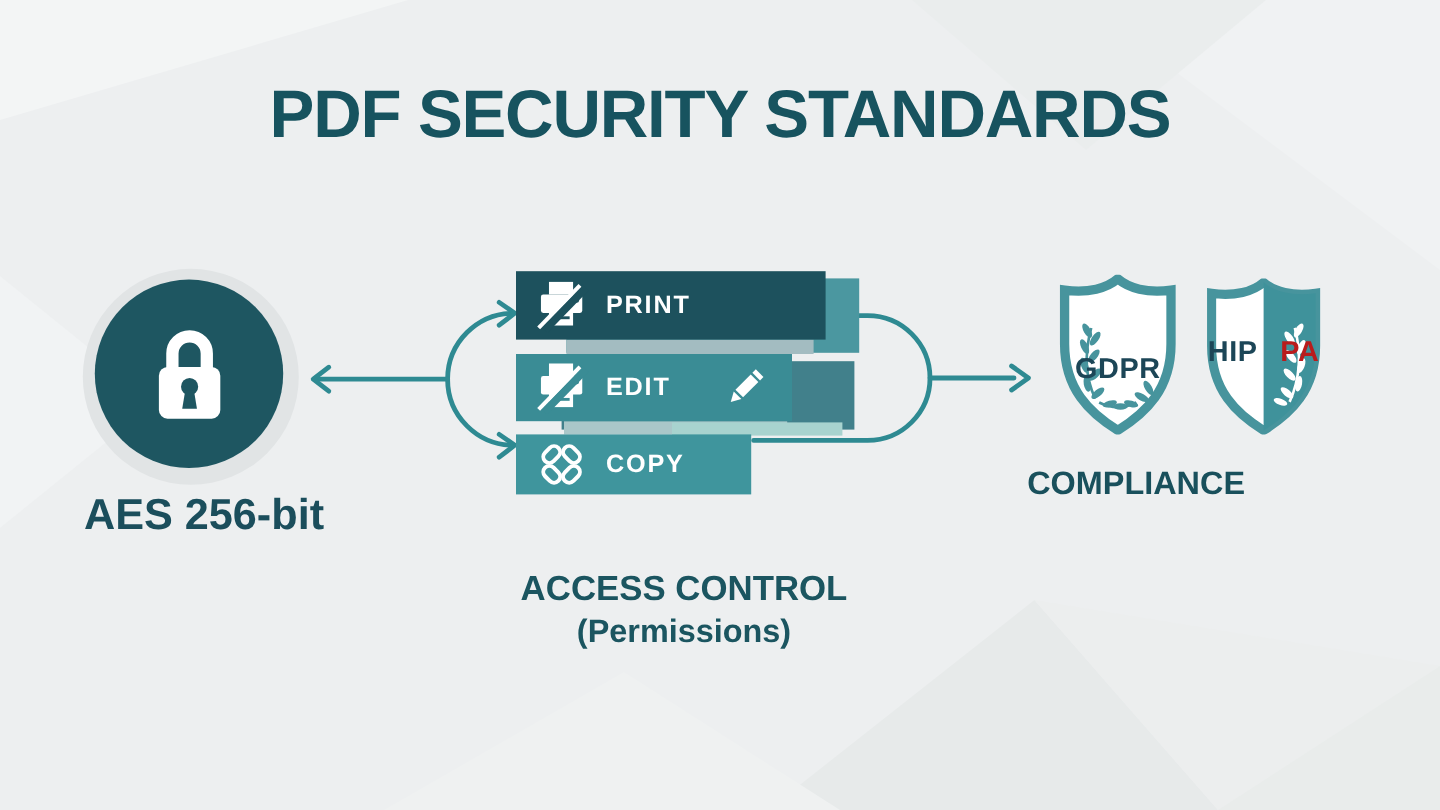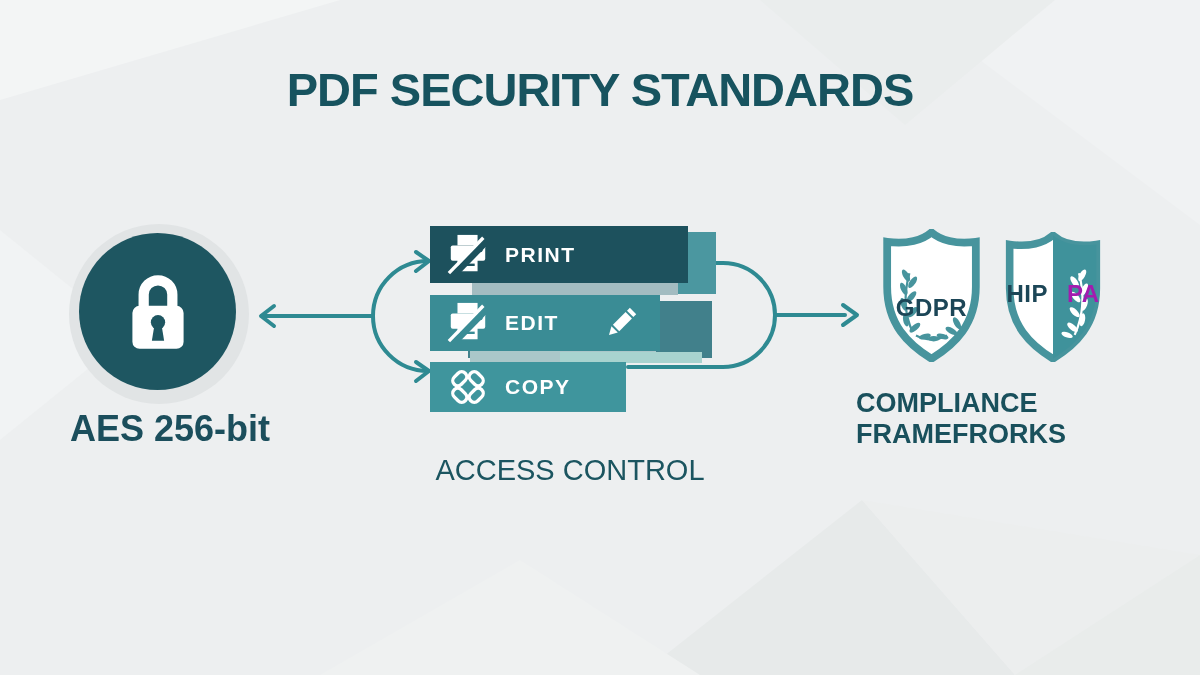--- a/index.html
+++ b/index.html
@@ -8,21 +8,21 @@
   .canvas {
     position: relative; width: 1200px; height: 675px;
     background: #edeff0; overflow: hidden;
   }
   .bg-facets { position: absolute; inset: 0; z-index: 0; }
 
   
   .title {
     position: absolute; left: 0; top: 62px; width: 1200px;
     text-align: center; z-index: 3;
-    font-size: 47px; font-weight: bold; letter-spacing: -1px;
+    font-size: 56px; font-weight: bold; letter-spacing: -1px;
     color: #17535f;
   }
 
   
   .lock-shadow-circle {
     position: absolute; left: 69px; top: 224px; width: 180px; height: 180px;
     border-radius: 50%; background: #e1e4e5; z-index: 1;
   }
   .lock-circle {
     position: absolute; left: 79px; top: 233px; width: 157px; height: 157px;
@@ -50,40 +50,40 @@
   .edit-pencil { margin-left: 42px; }
 
   
   .arrows { position: absolute; inset: 0; z-index: 2; }
 
   
   .access-caption {
     position: absolute; left: 410px; top: 454px; width: 320px;
     text-align: center; color: #1b5560; z-index: 3;
   }
-  .access-caption .line1 { font-size: 29px; font-weight: normal; letter-spacing: 0px; }
+  .access-caption .line1 { font-size: 29px; font-weight: bold; letter-spacing: 0px; margin-top: 21px; }
   .access-caption .line2 { font-size: 27px; font-weight: bold; margin-top: 3px; }
   .compliance-caption {
     position: absolute; left: 856px; top: 388px; width: 262px;
     text-align: left; color: #19505c; z-index: 3; line-height: 31px;
   }
   .compliance-caption .line { font-size: 27px; font-weight: bold; }
 
   
   .shield { position: absolute; z-index: 3; }
   .shield-gdpr { left: 872px; top: 229px; width: 119px; height: 133px; }
   .shield-hippa { left: 994px; top: 232px; width: 118px; height: 130px; }
   .shield-label {
     position: absolute; z-index: 4; display: flex; justify-content: center;
     font-weight: bold; font-size: 24px; letter-spacing: 0.5px;
   }
   .gdpr-label { left: 872px; top: 278px; width: 119px; color: #1c4657; margin-top: 16px; }
   .hippa-label { left: 994px; top: 280px; width: 118px; gap: 19px; }
   .hippa-label .part-left { color: #1c4657; }
-  .hippa-label .part-right { color: #a21caf; }
+  .hippa-label .part-right { color: #b91c1c; }
 </style>
 </head>
 <body>
 
 <div class="canvas">
 
   <svg class="bg-facets" width="1200" height="675" viewBox="0 0 1200 675">
     <polygon points="0,100 340,0 0,0" fill="#f3f5f5"></polygon>
     <polygon points="0,230 130,335 0,440" fill="#f1f3f4"></polygon>
     <polygon points="900,0 1200,0 1200,225" fill="#f0f2f3"></polygon>
@@ -164,20 +164,21 @@
       <rect x="-8.5" y="-5.5" width="17" height="11" rx="5.5" transform="translate(15,15) rotate(-45)"></rect>
       <rect x="-8.5" y="-5.5" width="17" height="11" rx="5.5" transform="translate(33,15) rotate(45)"></rect>
       <rect x="-8.5" y="-5.5" width="17" height="11" rx="5.5" transform="translate(15,33) rotate(45)"></rect>
       <rect x="-8.5" y="-5.5" width="17" height="11" rx="5.5" transform="translate(33,33) rotate(-45)"></rect>
     </svg>
     <span class="bar-label">COPY</span>
   </div>
 
   <div class="access-caption">
     <div class="line1">ACCESS CONTROL</div>
+    <div class="line2">(Permissions)</div>
   </div>
 
   <svg class="shield shield-gdpr" viewBox="0 0 100 120">
     <path d="M50 3 C58 10 72 14 90 11.5 L90 52 C90 86 71 104 50 117 C29 104 10 86 10 52 L10 11.5 C28 14 42 10 50 3 Z" fill="#ffffff" stroke="#47949d" stroke-width="7"></path>
     <g fill="#47949d" stroke="none">
       <path d="M33 93 Q22 70 30 40" fill="none" stroke="#47949d" stroke-width="2"></path>
       <ellipse cx="27" cy="42" rx="2.6" ry="6" transform="rotate(-30 27 42)"></ellipse>
       <ellipse cx="33" cy="48" rx="2.6" ry="6" transform="rotate(35 33 48)"></ellipse>
       <ellipse cx="25" cy="54" rx="2.6" ry="6" transform="rotate(-25 25 54)"></ellipse>
       <ellipse cx="32" cy="61" rx="2.6" ry="6" transform="rotate(40 32 61)"></ellipse>
@@ -213,16 +214,15 @@
       <ellipse cx="63" cy="95" rx="2.4" ry="5.5" transform="rotate(-70 63 95)"></ellipse>
     </g>
   </svg>
   <div class="shield-label hippa-label">
     <span class="part-left">HIP</span>
       <span class="part-right">PA</span>
   </div>
 
   <div class="compliance-caption">
     <div class="line">COMPLIANCE</div>
-    <div class="line">FRAMEFRORKS</div>
   </div>
 
 </div>
 
 </body></html>

